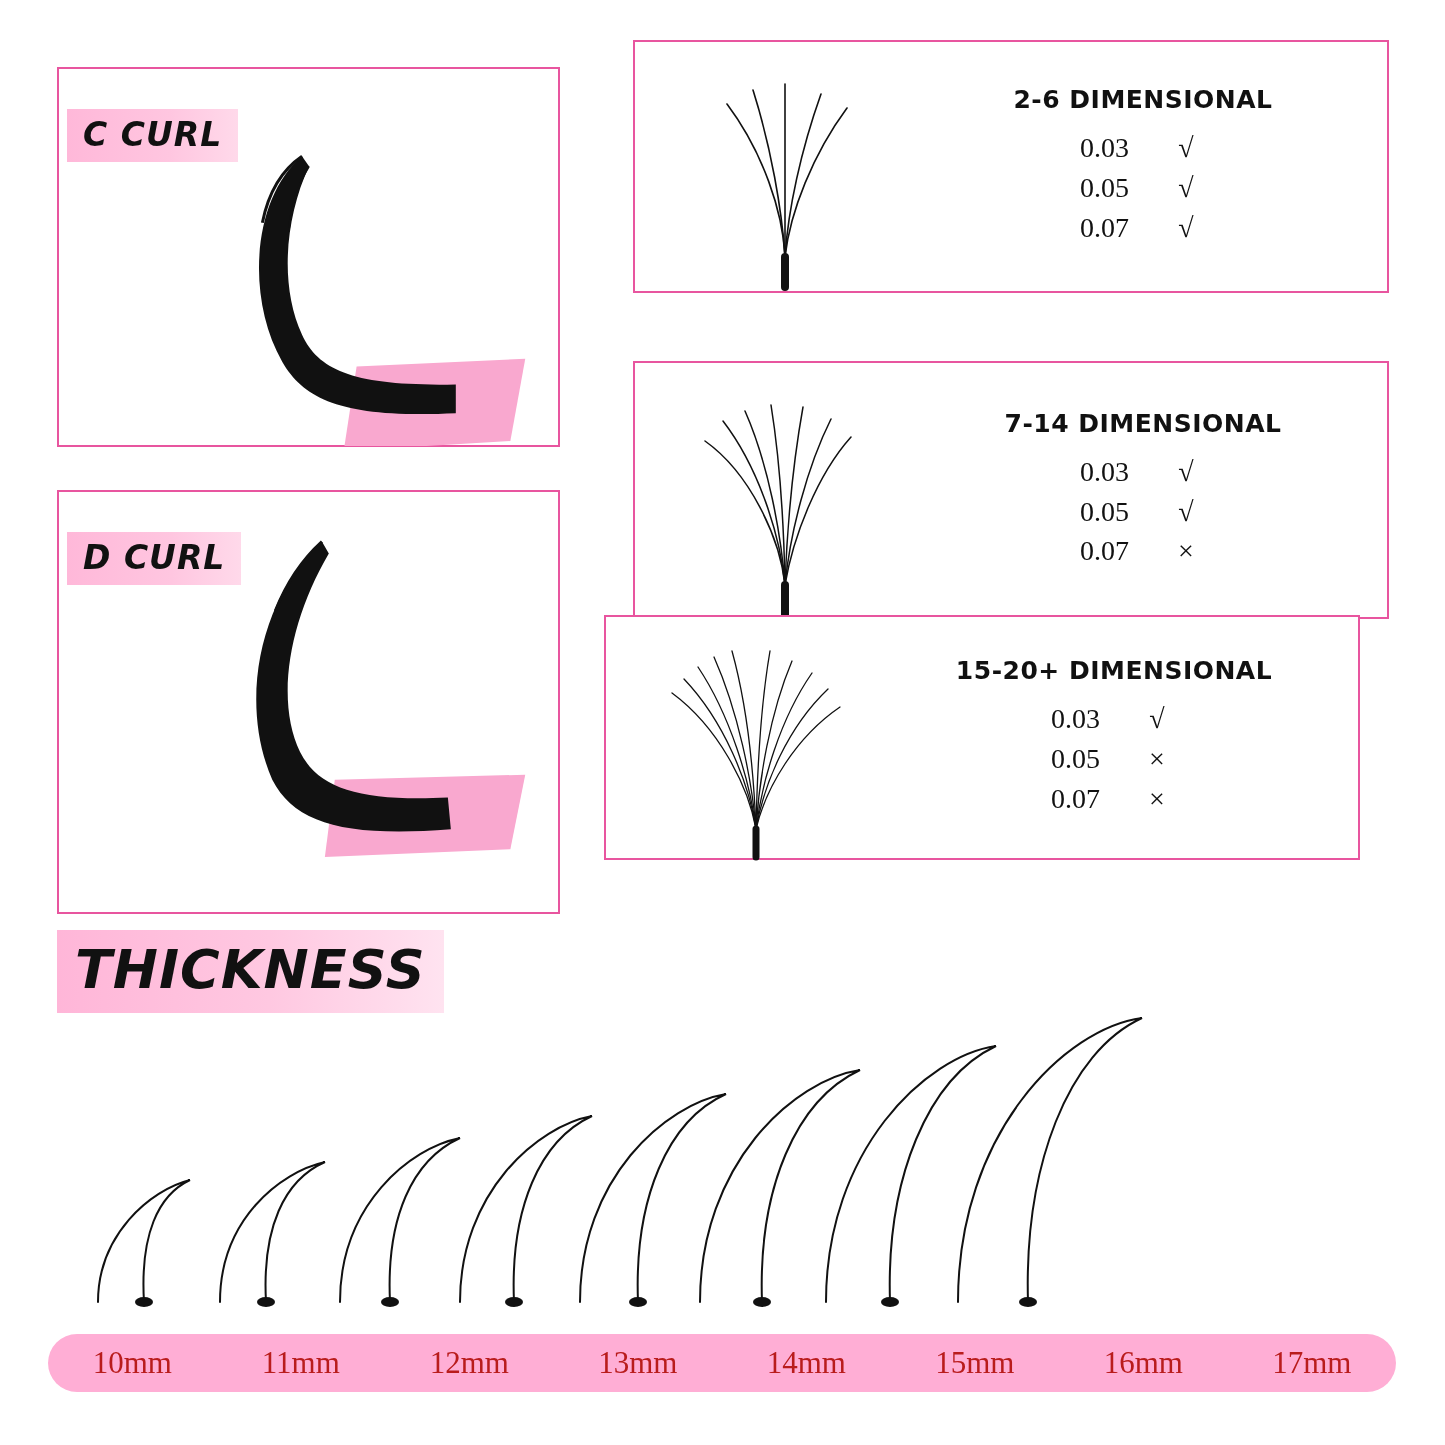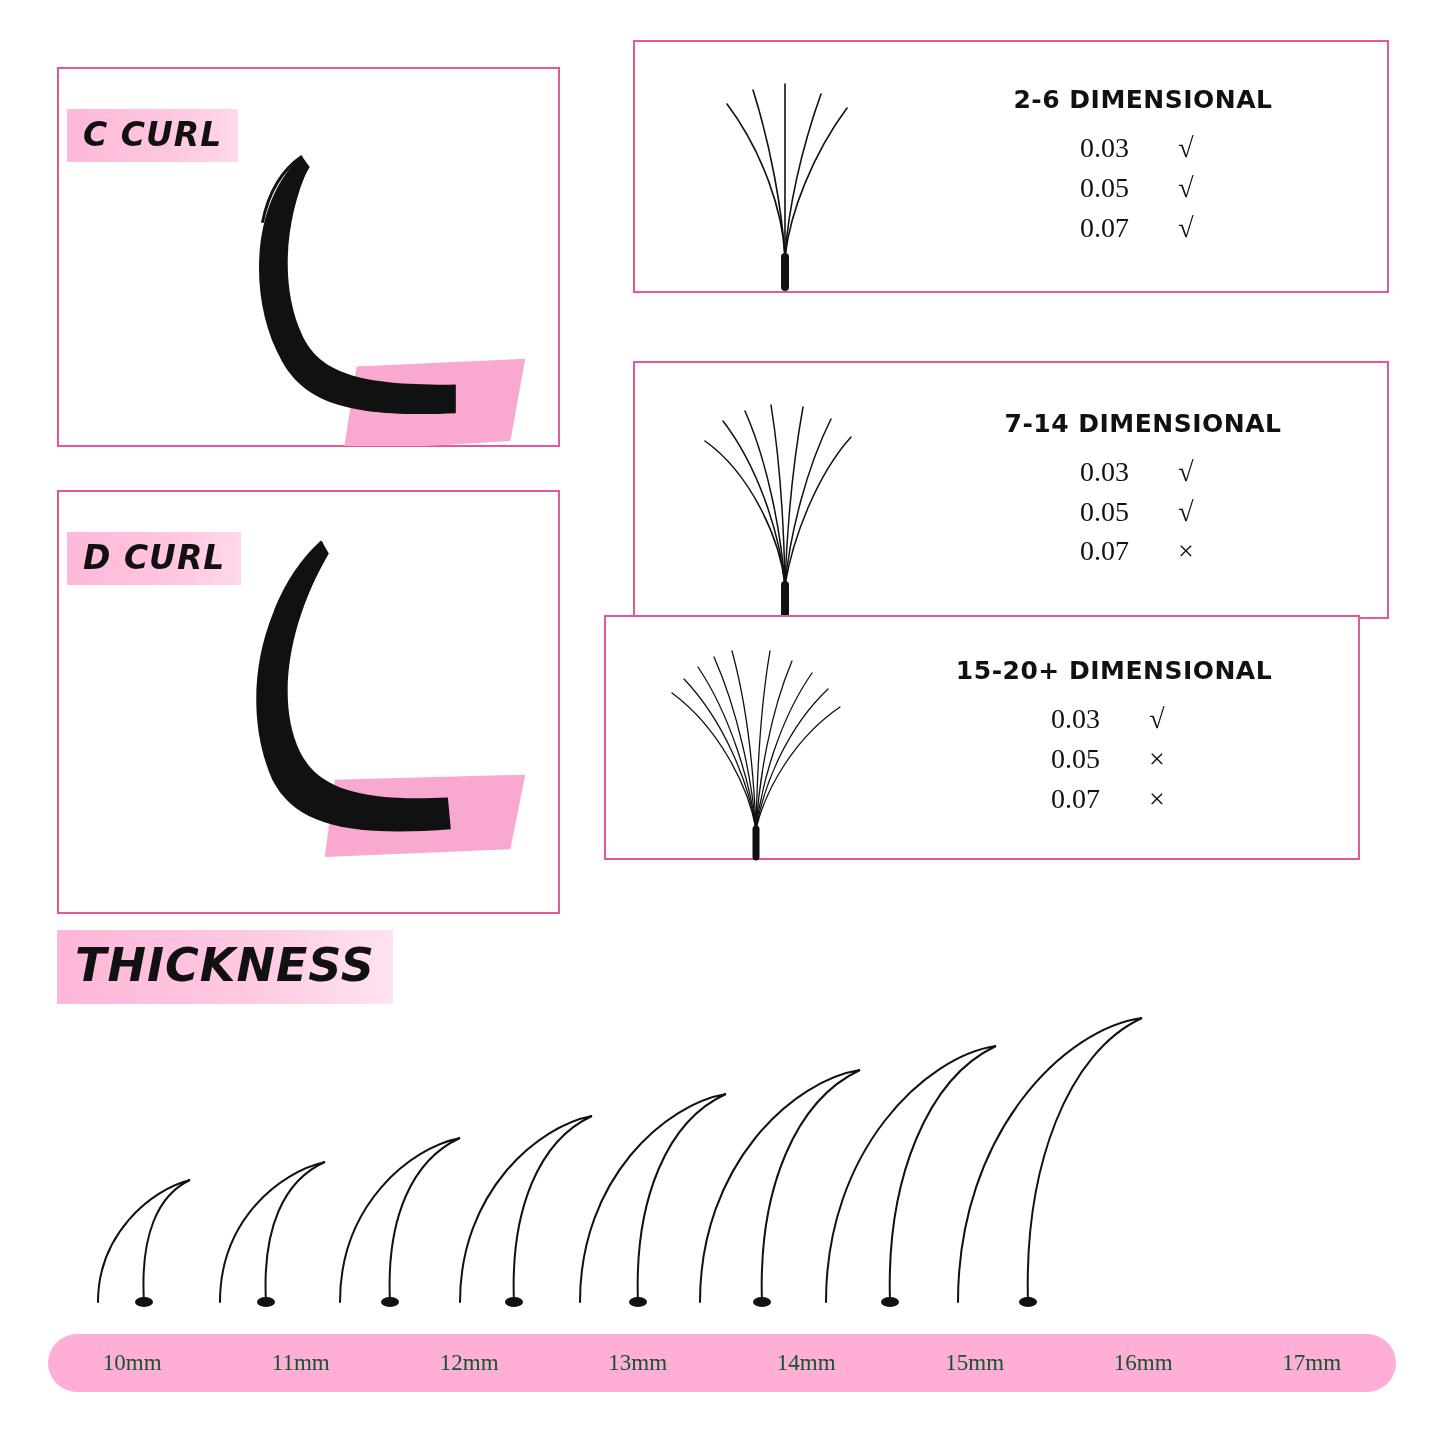--- a/index.html
+++ b/index.html
@@ -110,21 +110,21 @@
     position: absolute;
     left: 57px;
     top: 930px;
     padding: 8px 18px 12px 18px;
     background: linear-gradient(90deg, #ffb6d8 0%, #ffc8e1 55%, #ffe3f0 100%);
   }
   .thick-tag span {
     font-family: "DejaVu Sans", sans-serif;
     font-style: italic;
     font-weight: bold;
-    font-size: 46px;
+    font-size: 54px;
     letter-spacing: 1px;
     color: #111;
     white-space: nowrap;
   }
 
   #lash-row {
     position: absolute;
     left: 40px;
     top: 980px;
     width: 1370px;
@@ -139,22 +139,22 @@
     height: 58px;
     background: #ffaed5;
     border-radius: 29px;
     display: flex;
     align-items: center;
   }
   .length-cell {
     flex: 1 1 0;
     text-align: center;
     font-family: "Liberation Serif", serif;
-    font-size: 23px;
-    color: #14532d;
+    font-size: 31px;
+    color: #b91c1c;
   }
 </style>
 </head>
 <body>
 
 <div class="page">
 
   <div class="curl-panel" id="curl-c">
     <svg class="curl-art" viewBox="0 0 503 380">
       <polygon points="300,300 470,292 455,375 287,385" fill="#f9a8cf"></polygon>

